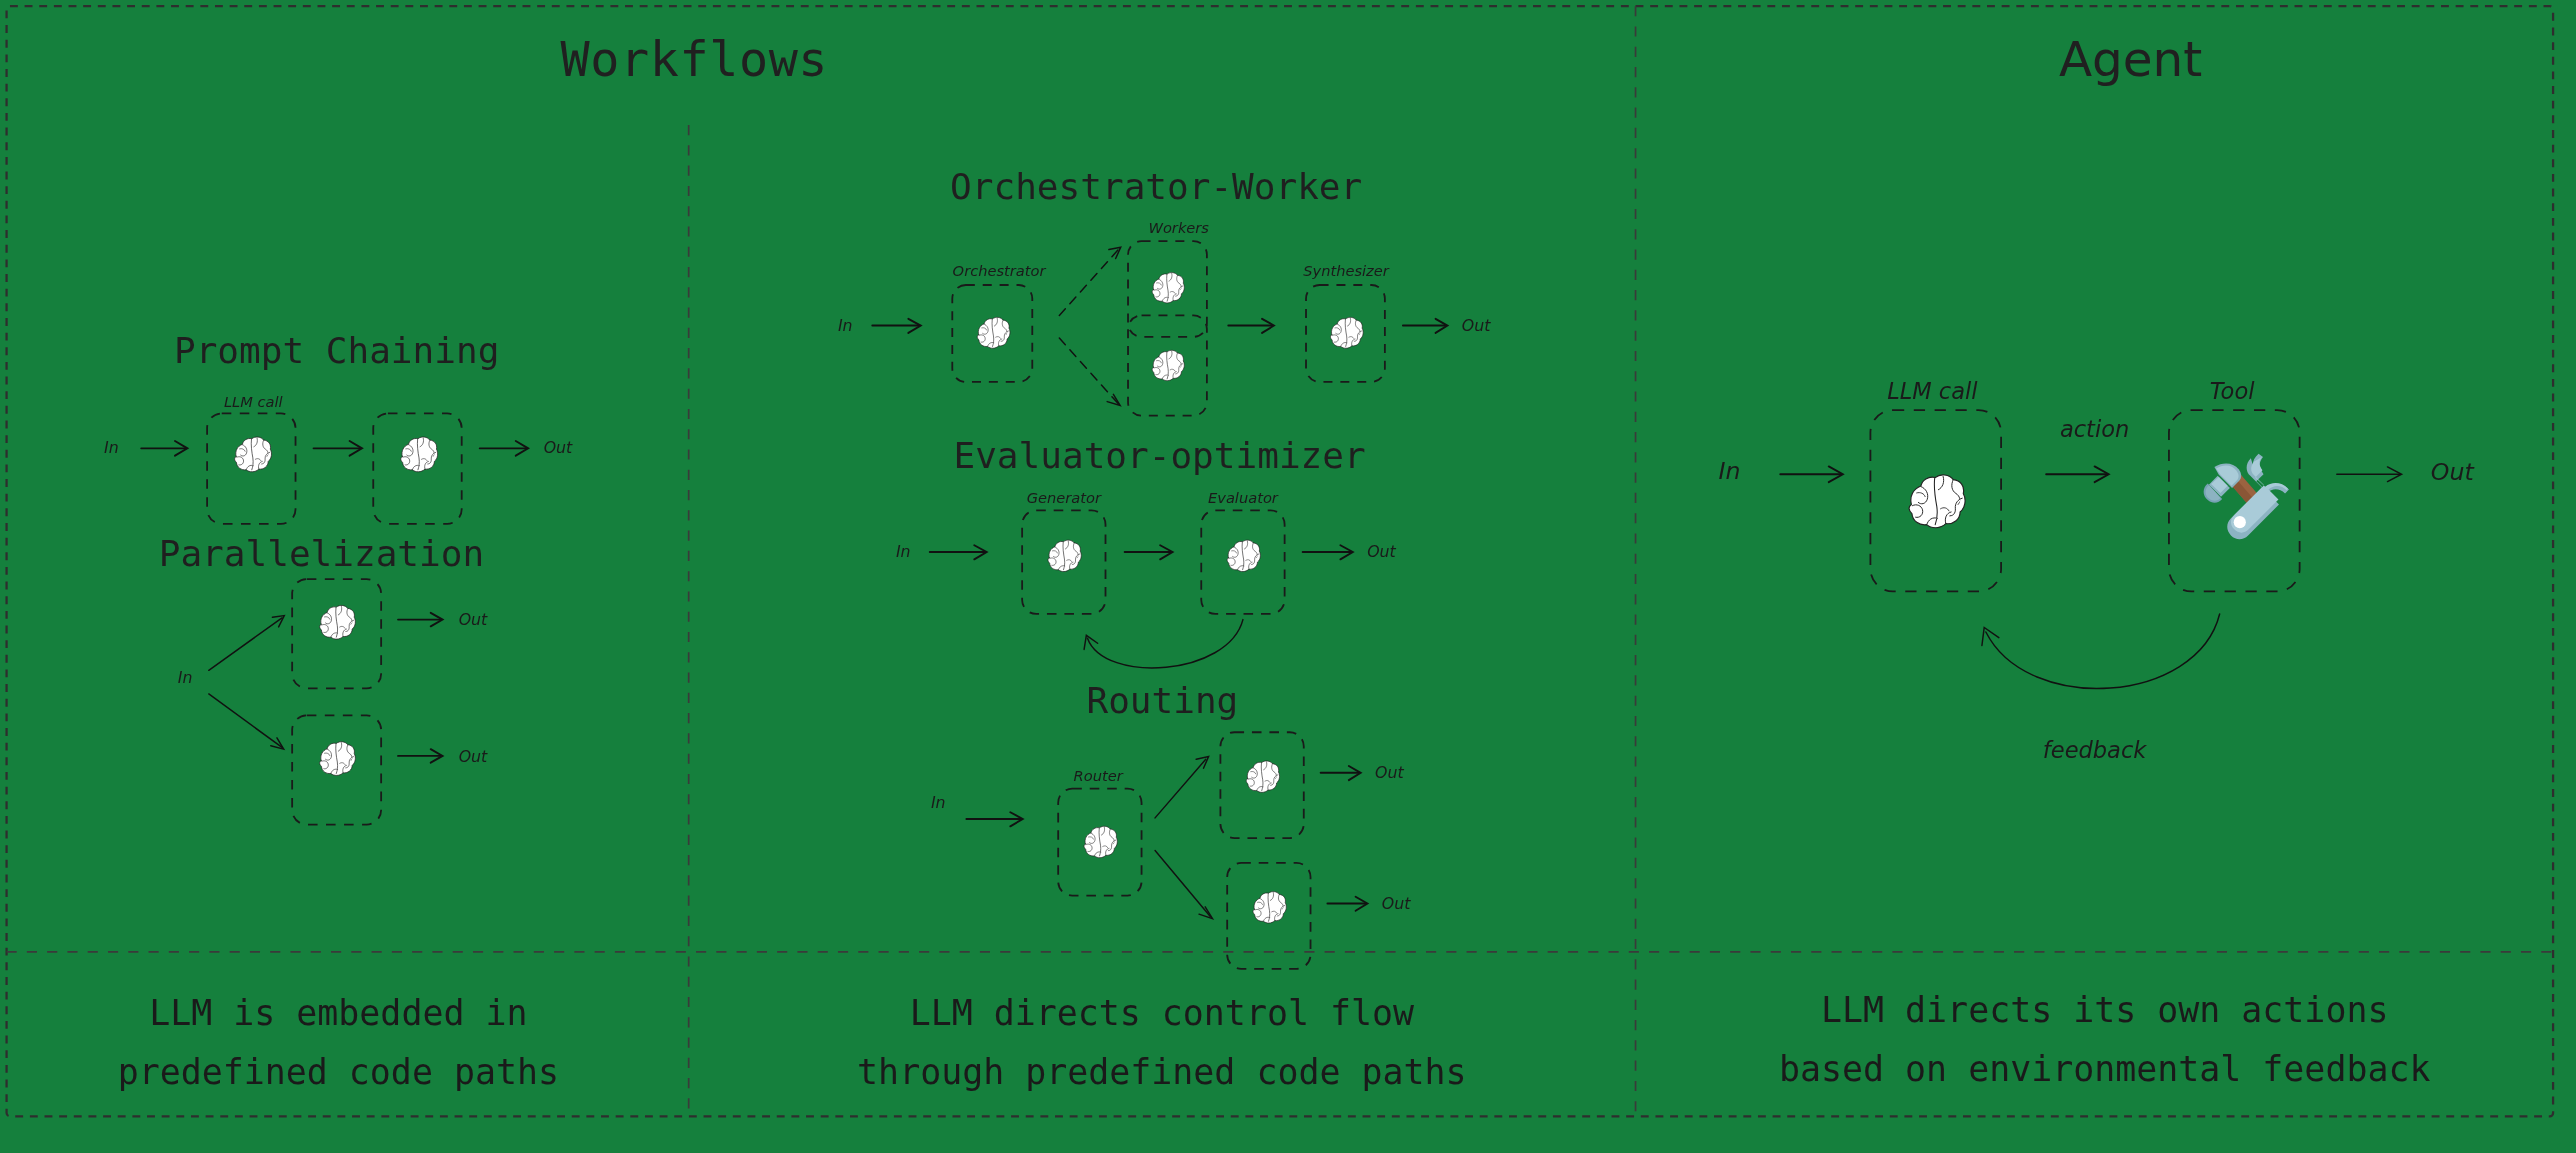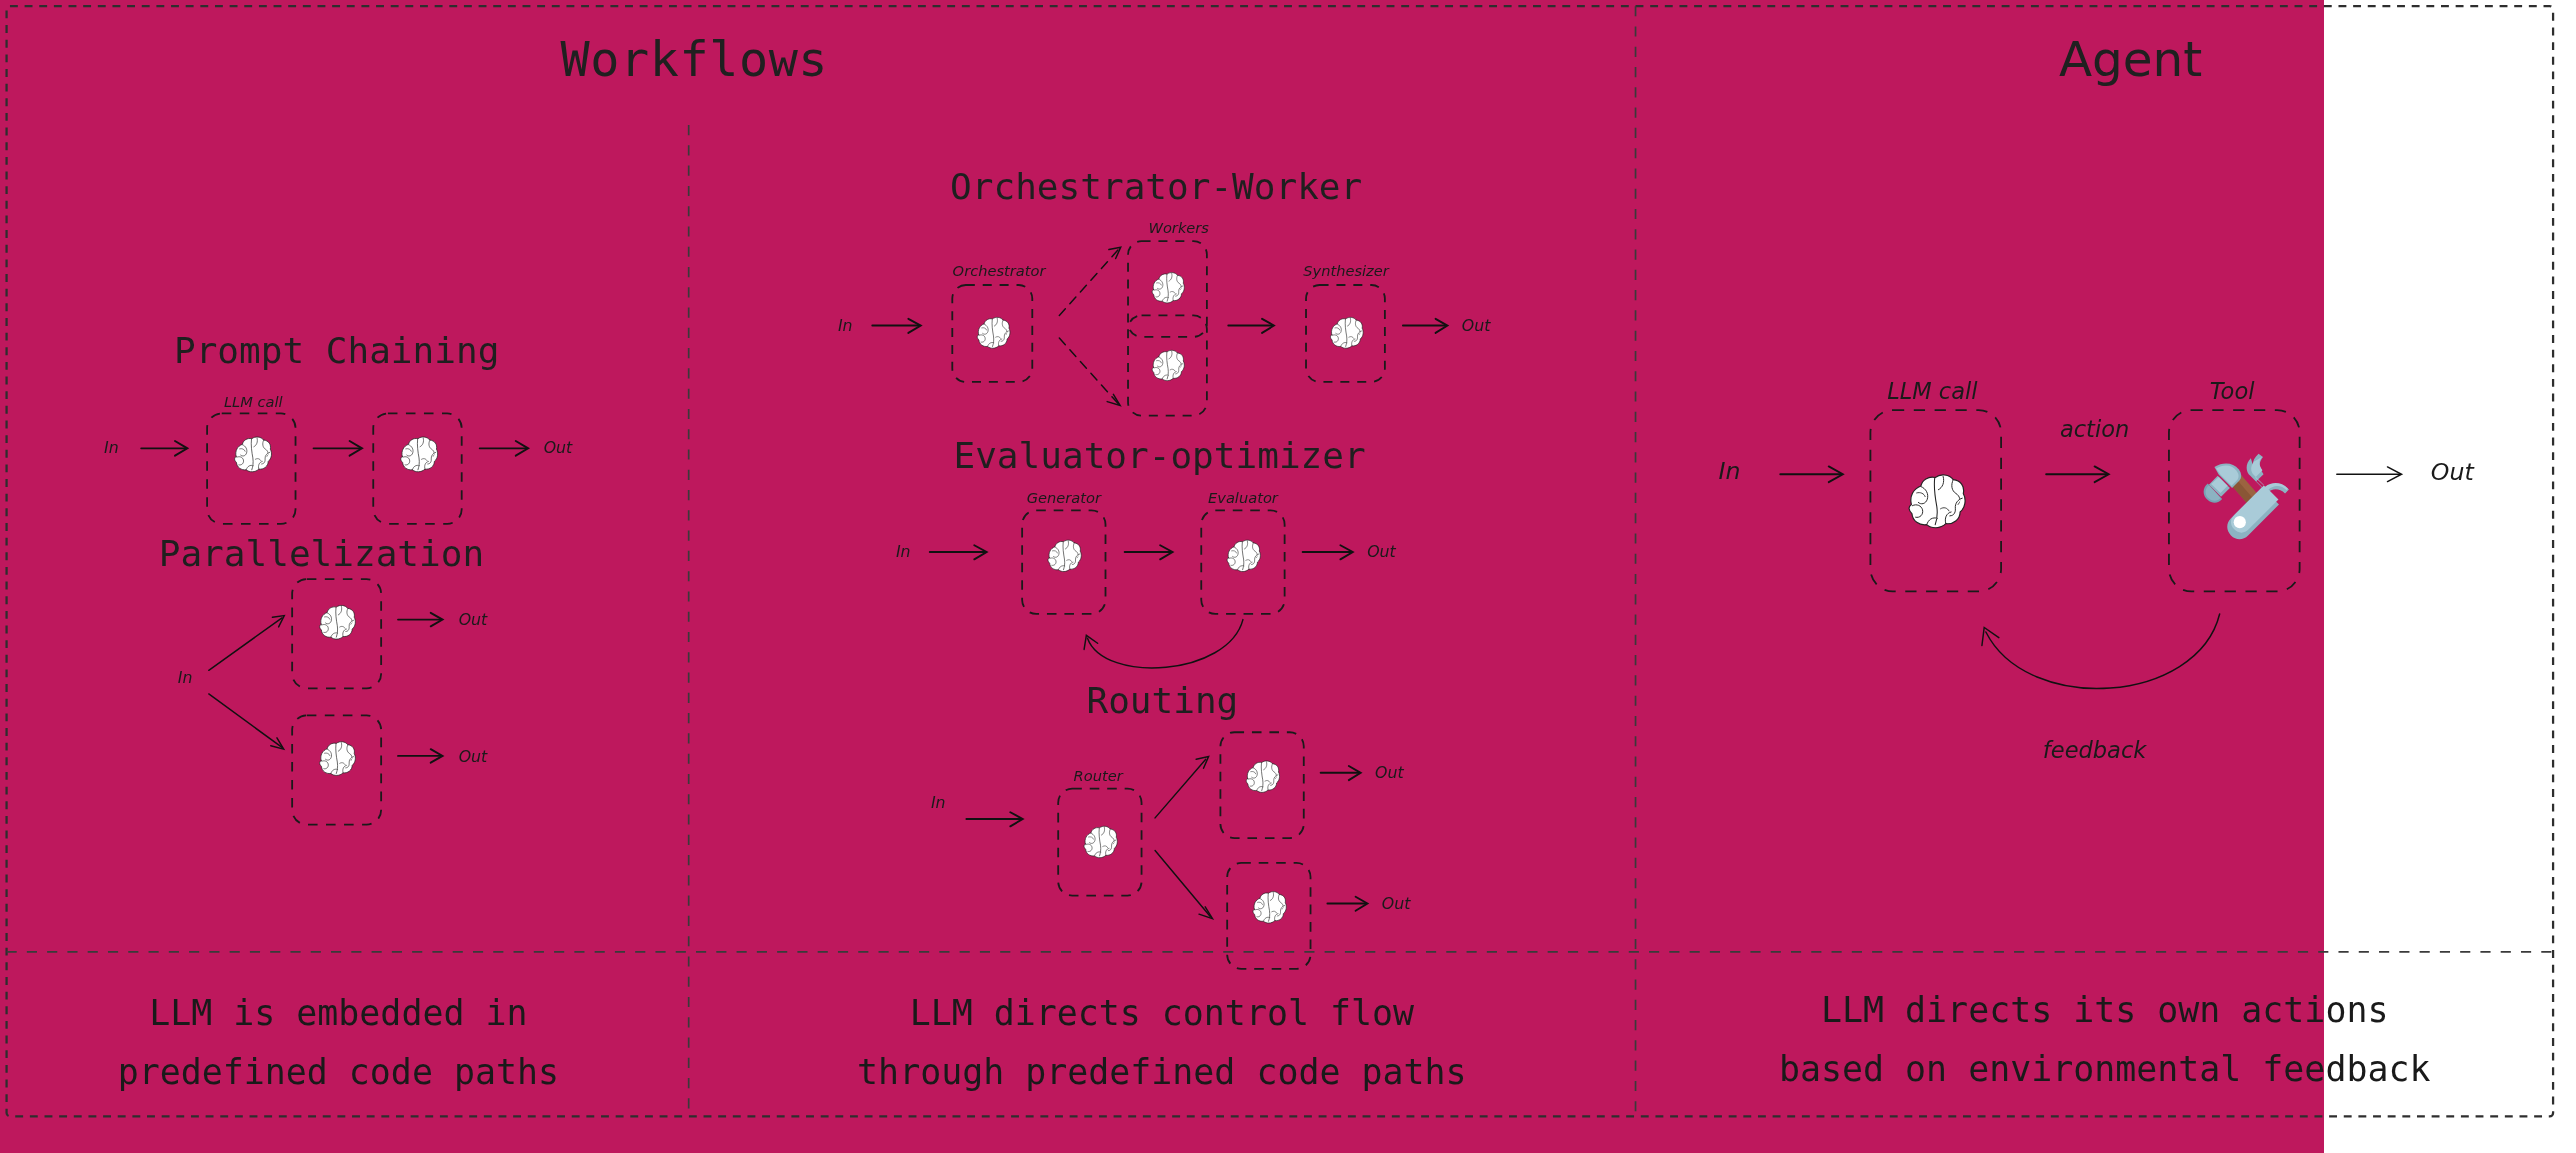--- a/index.html
+++ b/index.html
@@ -8,23 +8,23 @@
     background: #ffffff;
   }
   body {
     width: 2576px;
     height: 1153px;
     overflow: hidden;
     font-family: "DejaVu Sans", sans-serif;
   }
   #stage {
     position: relative;
-    width: 2324px;
+    width: 2576px;
     height: 1153px;
-    background: #be185d;
+    background: #15803d;
     text-align: right;
   }
   svg.board {
     position: absolute;
     top: 0; left: 0;
     width: 2576px;
     height: 1153px;
     display: block;
   }
   

